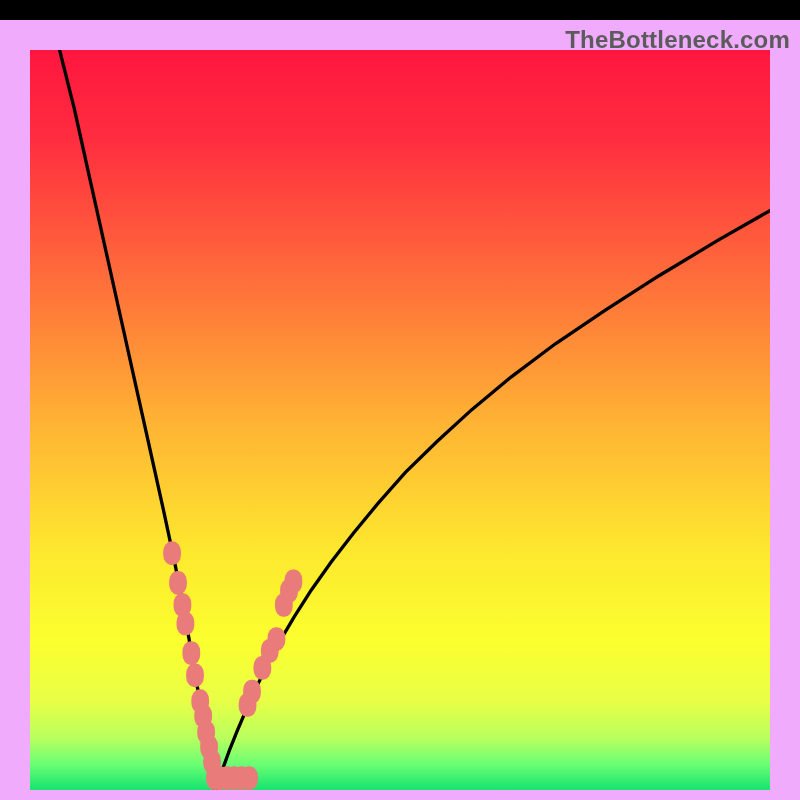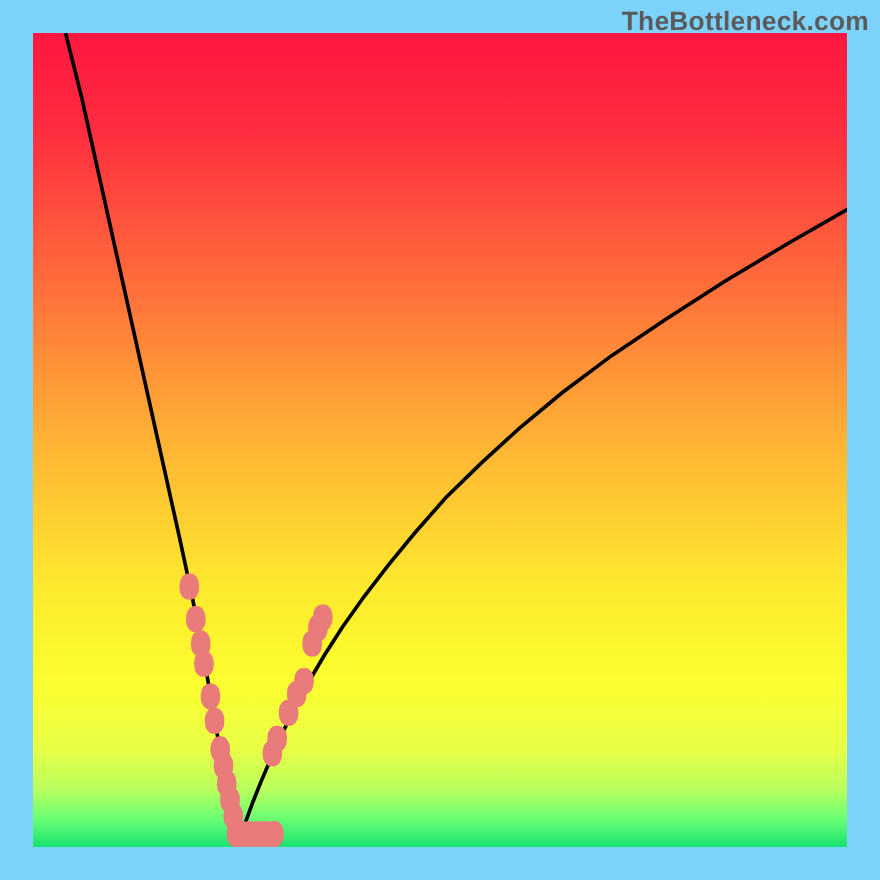--- a/index.html
+++ b/index.html
@@ -7,21 +7,22 @@
     padding: 0;
     width: 800px;
     height: 800px;
     overflow: hidden;
     background: #000;
     font-family: Arial, Helvetica, sans-serif;
   }
   .frame {
     position: absolute;
     inset: 0;
-    background: #7dd3fc;
+    background: #f0abfc;
+    margin-top: 20px;
   }
   .plot {
     position: absolute;
     left: 30px;
     top: 30px;
     width: 740px;
     height: 740px;
     overflow: hidden;
   }
   .gradient {

